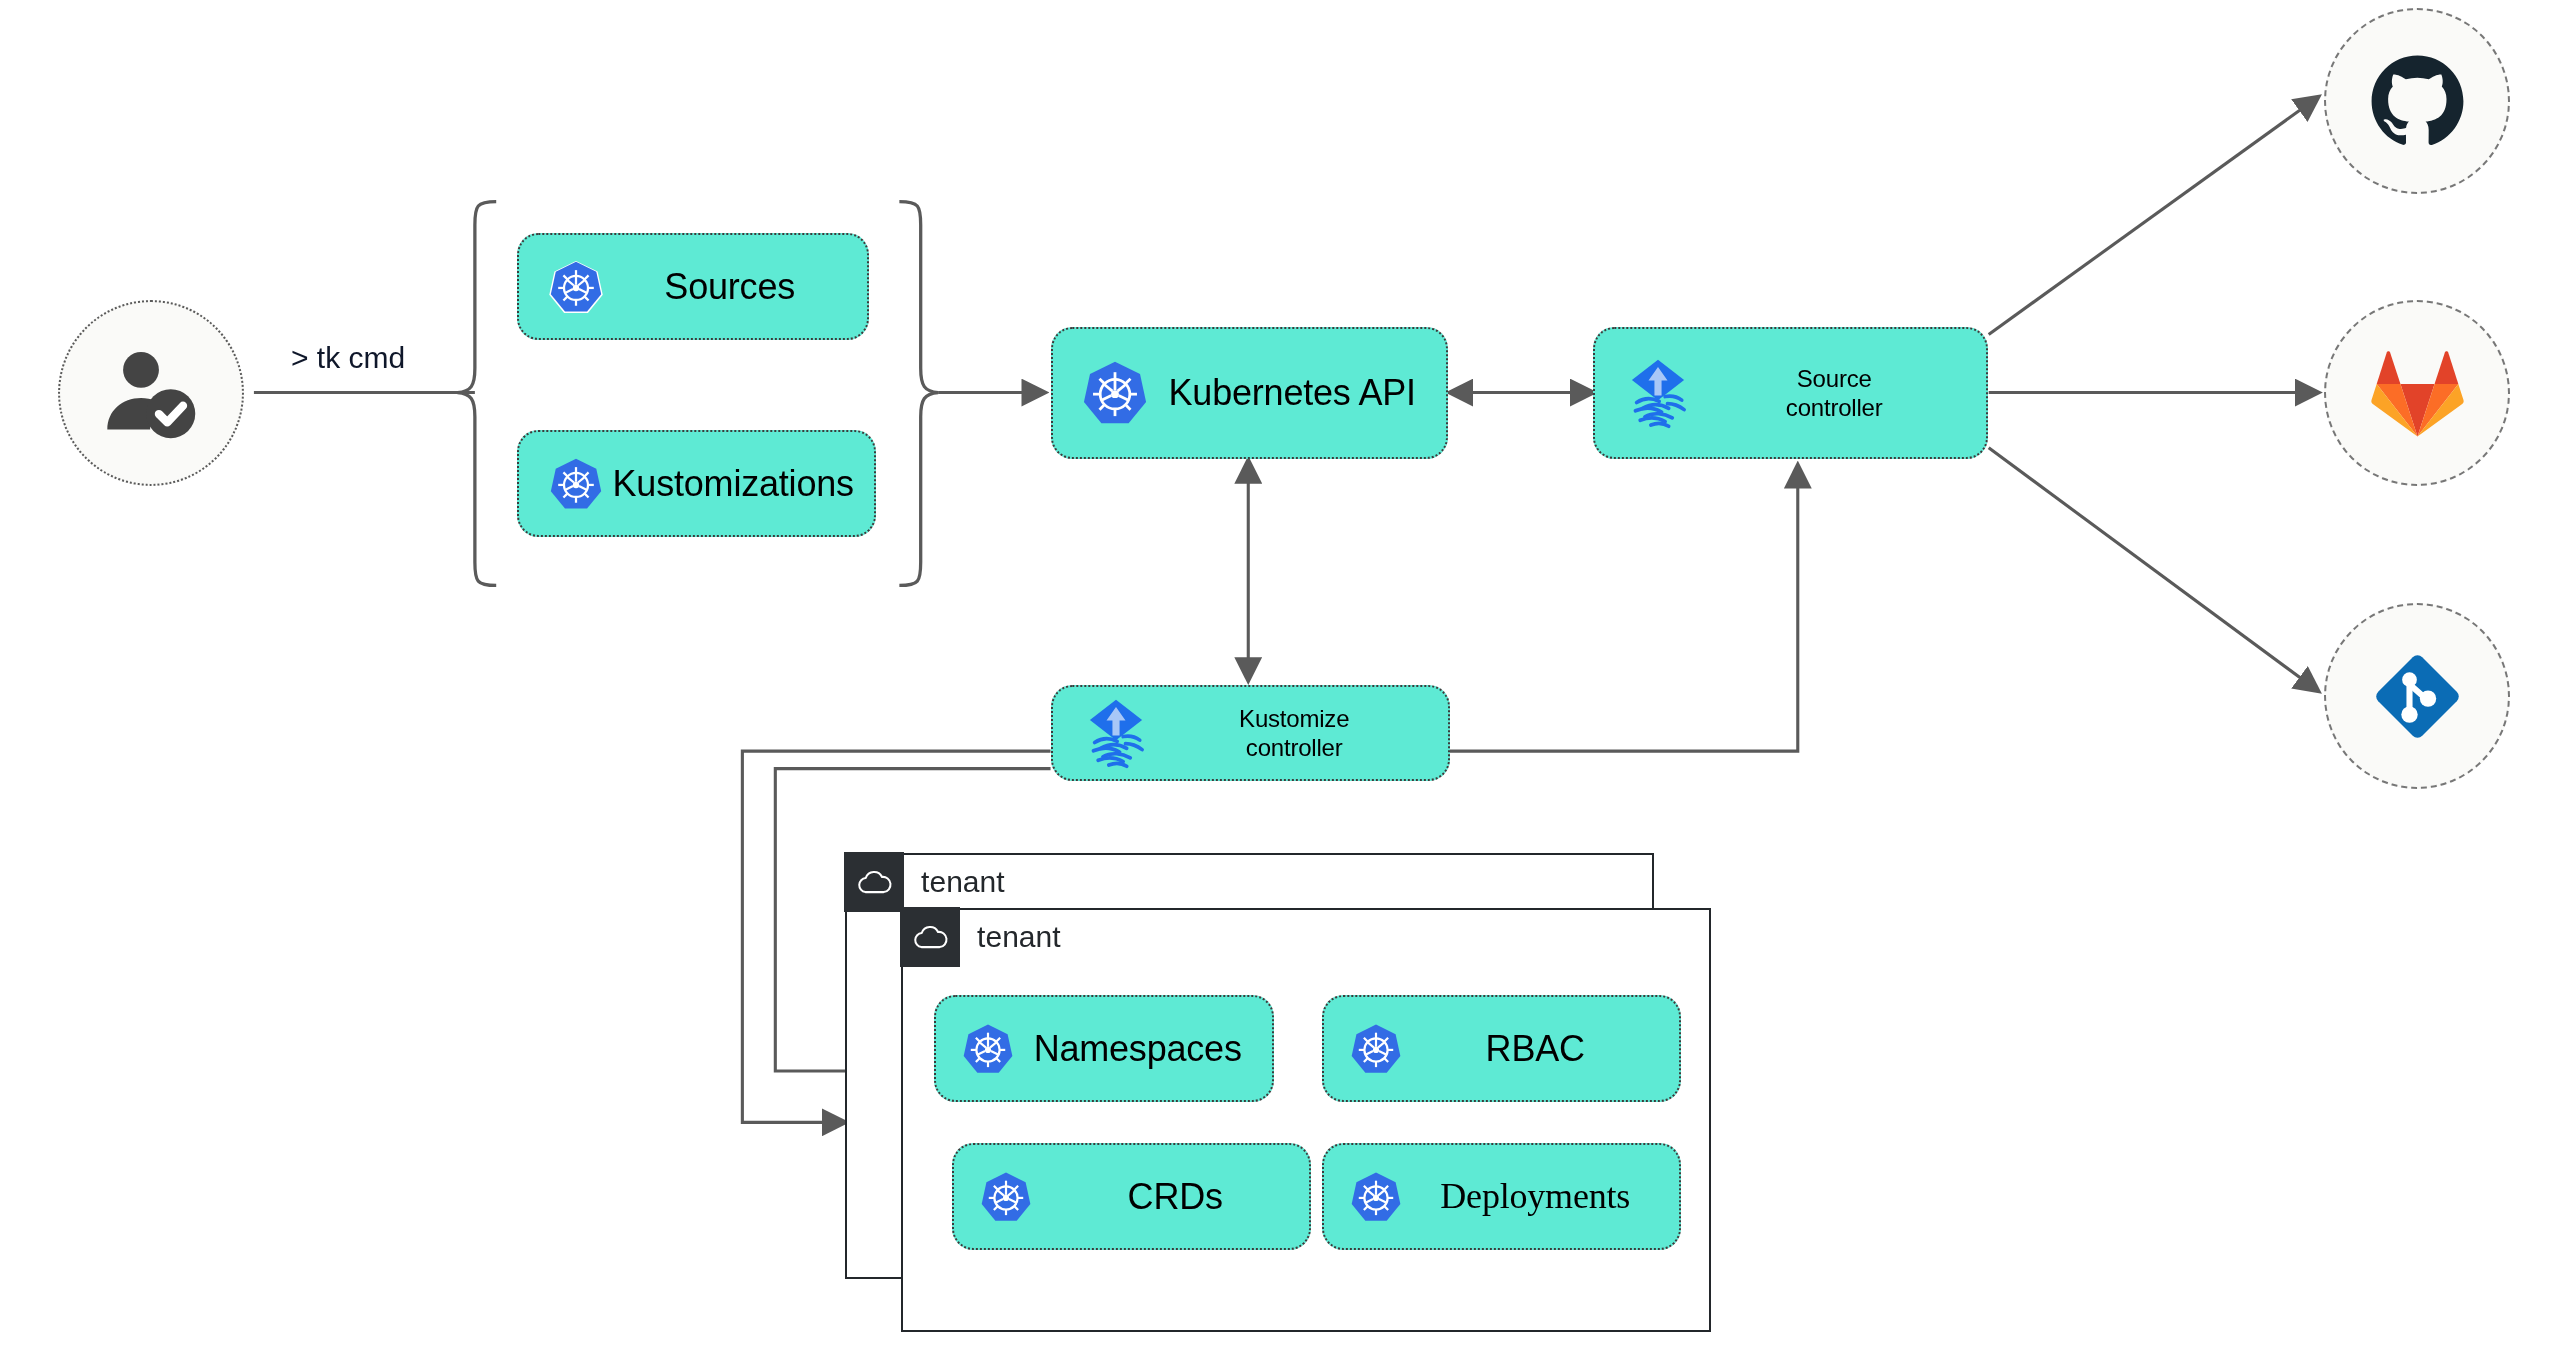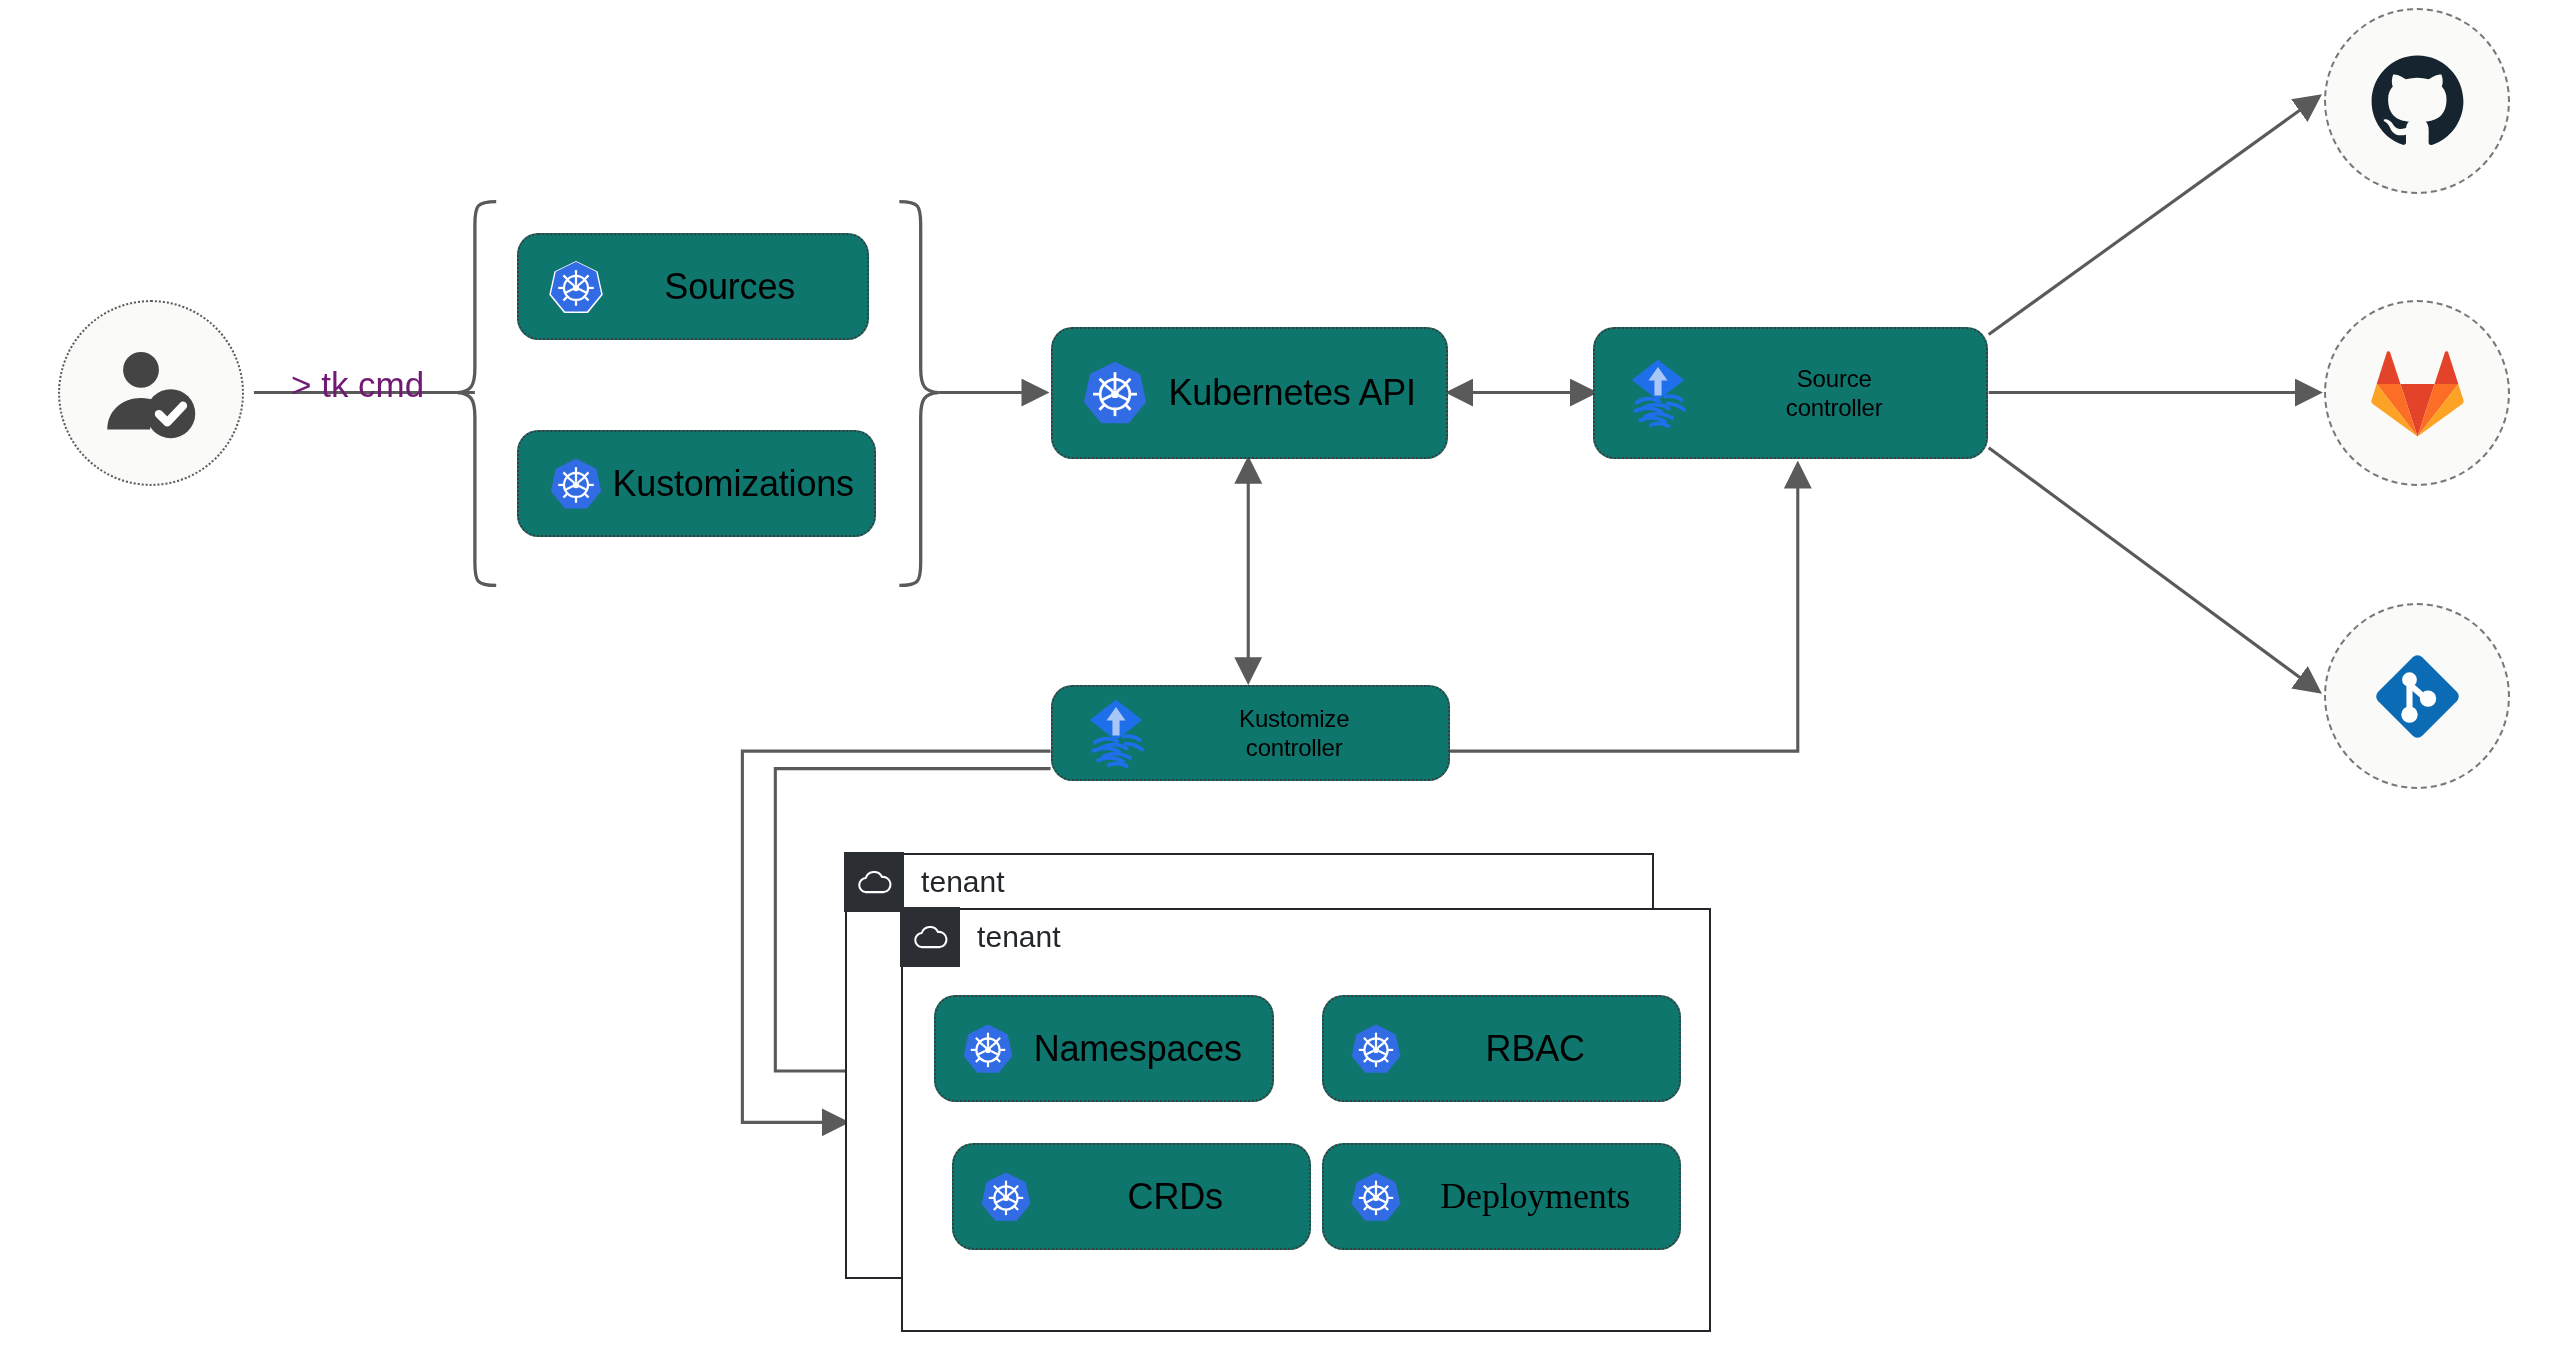--- a/index.html
+++ b/index.html
@@ -25,21 +25,21 @@
     height: 1355px;
     pointer-events: none;
   }
   .node {
     position: absolute;
     box-sizing: border-box;
   }
 
   
   .res-box {
-    background: #0f766e;
+    background: #5eead4;
     border: 2.9px dotted #3b3b3b;
     border-radius: 21.3px;
     display: flex;
     align-items: center;
     box-sizing: border-box;
   }
   .res-box .res-icon {
     flex: 0 0 auto;
     display: flex;
     align-items: center;
@@ -96,24 +96,23 @@
     display: flex;
     align-items: center;
     padding-left: 17px;
     font-size: 30px;
     color: #23272b;
     white-space: nowrap;
   }
 
   .cmd-label {
     position: absolute;
-    font-size: 35px;
-    color: #701a75;
+    font-size: 30px;
+    color: #0f172a;
     white-space: nowrap;
-    margin-top: 24px;
   }
 </style>
 </head>
 <body>
 
 <div id="diagram-root">
 
   <svg class="edge-layer" viewBox="0 0 2658 1398" width="2576" height="1355">
     <defs>
       <marker id="arrowEnd" viewBox="0 0 12 12" refX="10" refY="6" markerWidth="9" markerHeight="9" orient="auto-start-reverse">

